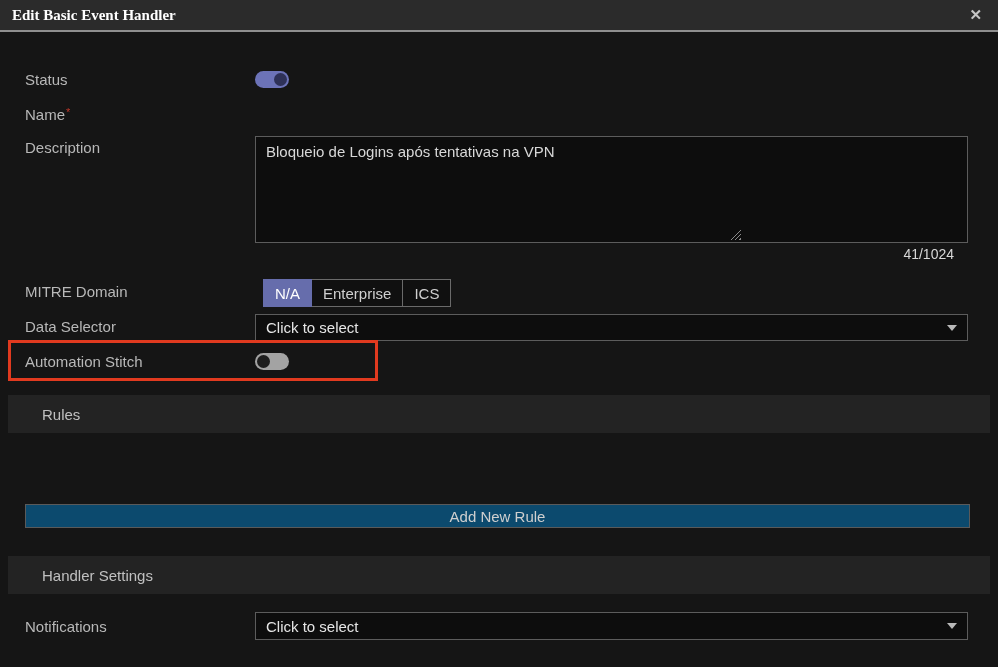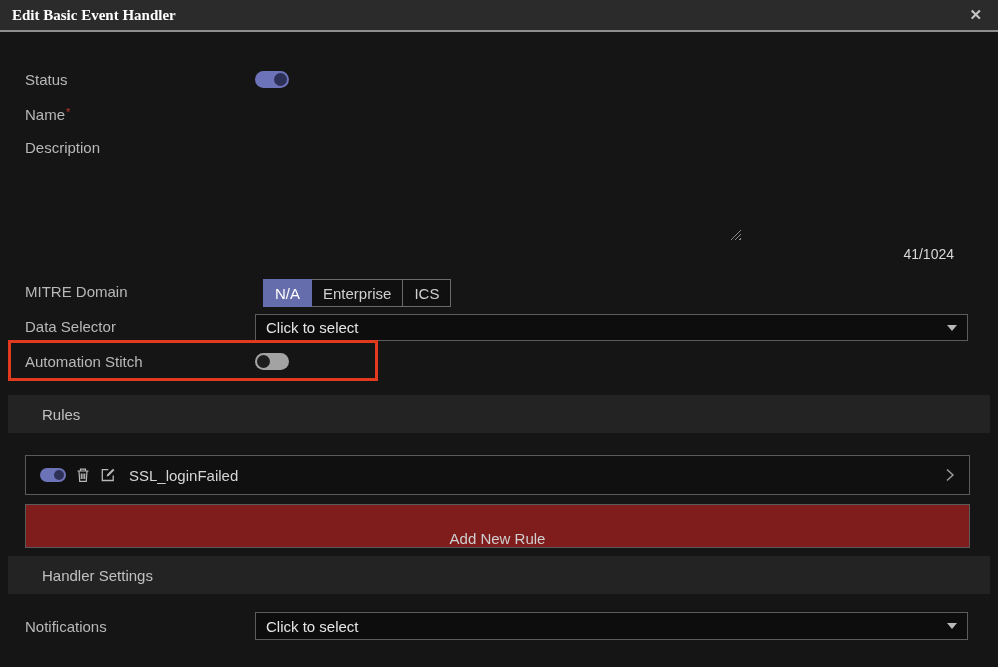--- a/index.html
+++ b/index.html
@@ -99,23 +99,23 @@
   
   .rule-row {
     position:absolute; left:25px; top:455px; width:945px; height:40px;
     background:#101010; border:1px solid #5a5a5a;
     display:flex; align-items:center; gap:9px; padding:0 14px; cursor:pointer;
   }
   .rule-row .icon { color:#b8b8b8; display:flex; align-items:center; flex:0 0 auto; cursor:pointer; }
   .rule-name { font-size:15px; color:#d5d5d5; margin-left:4px; }
   .rule-chevron { margin-left:auto; color:#9a9a9a; display:flex; align-items:center; }
   .add-rule-btn {
-    position:absolute; left:25px; top:504px; width:945px; height:44px;
-    background:#7f1d1d; border:1px solid #5a5a5a;
-    display:flex; align-items:flex-end; justify-content:center;
+    position:absolute; left:25px; top:504px; width:945px; height:24px;
+    background:#0c4a6e; border:1px solid #5a5a5a;
+    display:flex; align-items:center; justify-content:center;
     font-size:15px; color:#cfcfcf; cursor:pointer;
   }
 </style>
 </head>
 <body>
 
 <div class="dialog">
 
   <div class="titlebar">
     <span class="title">Edit Basic Event Handler</span>
@@ -124,20 +124,21 @@
   <div class="header-divider"></div>
 
   <span class="flabel" style="top:71px;">Status</span>
   <span class="toggle" style="left:255px; top:71px;" data-state="on">
       <span class="knob"></span>
     </span>
 
   <span class="flabel" style="top:106px;"><span>Name</span><span class="req">*</span></span>
 
   <span class="flabel" style="top:139px;">Description</span>
+  <textarea class="field-box" style="top: 136px;">Bloqueio de Logins após tentativas na VPN</textarea>
   <span class="resize-handle"></span>
   <span class="char-counter">41/1024</span>
 
   <span class="flabel" style="top:283px;">MITRE Domain</span>
   <div class="segments">
     <span class="segment" data-selected="true">N/A</span>
     <span class="segment" data-selected="false">Enterprise</span>
     <span class="segment" data-selected="false">ICS</span>
   </div>
 
@@ -150,42 +151,20 @@
   <span class="flabel" style="top:353px;">Automation Stitch</span>
   <span class="toggle" style="left:255px; top:353px;" data-state="off">
       <span class="knob"></span>
     </span>
   <div class="annotation-box"></div>
 
   <div class="section-bar" style="top:395px;">
     <span>Rules</span>
   </div>
 
-  <div class="rule-row">
-    <span class="toggle-sm" data-state="on">
-        <span class="knob"></span>
-      </span>
-    <span class="icon">
-      <svg width="16" height="16" viewBox="0 0 16 16">
-          <path d="M2.5 4h11M5.5 4V2.2h5V4M4 4l.7 10.3h6.6L12 4M6.3 6.5v5.4M8 6.5v5.4M9.7 6.5v5.4" stroke="currentColor" stroke-width="1.2" fill="none"></path>
-        </svg>
-    </span>
-    <span class="icon">
-      <svg width="16" height="16" viewBox="0 0 16 16">
-          <path d="M13.2 8.6v4.9H2.3V2.6h6" stroke="currentColor" stroke-width="1.3" fill="none"></path>
-          <path d="M6.6 9.6l2-.5 5-5-1.5-1.5-5 5zM12.2 2.5l1.5 1.5 .8-.8-1.5-1.5z" fill="currentColor"></path>
-        </svg>
-    </span>
-    <span class="rule-name">SSL_loginFailed</span>
-    <span class="rule-chevron">
-      <svg width="10" height="16" viewBox="0 0 10 16">
-          <path d="M2 2.5l6 5.5-6 5.5" stroke="currentColor" stroke-width="1.5" fill="none"></path>
-        </svg>
-    </span>
-  </div>
 
   <div class="add-rule-btn">
     <span>Add New Rule</span>
   </div>
 
   <div class="section-bar" style="top:556px;">
     <span>Handler Settings</span>
   </div>
 
   <span class="flabel" style="top:618px;">Notifications</span>

